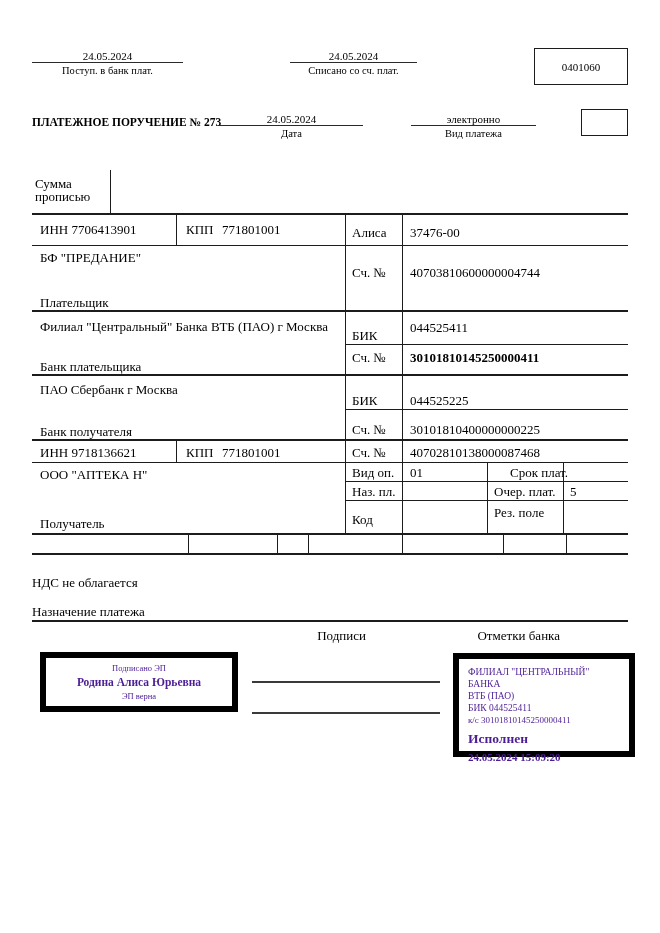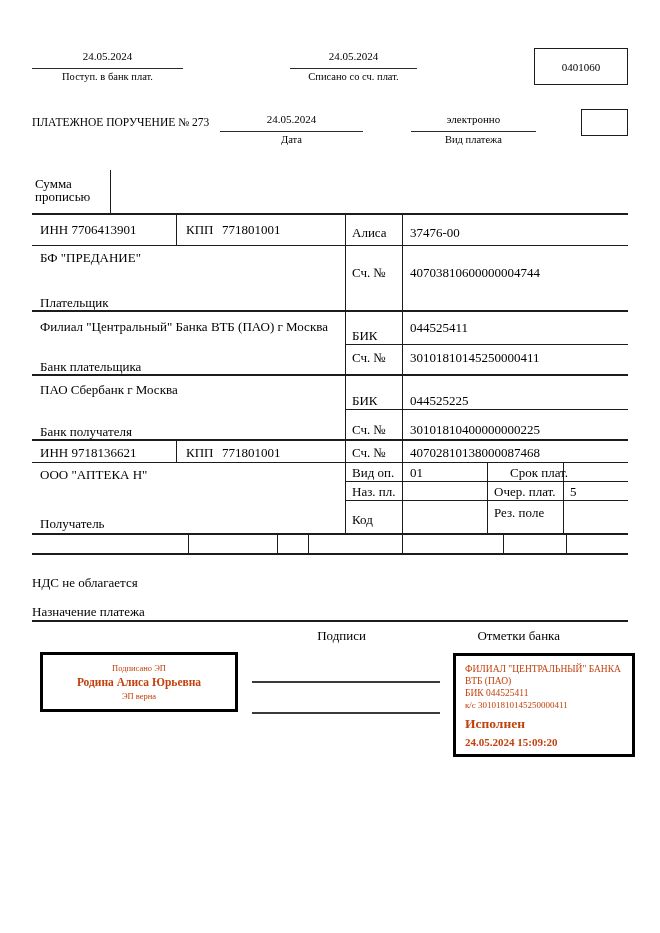--- a/index.html
+++ b/index.html
@@ -3,30 +3,30 @@
 <meta charset="utf-8">
 <style>
   * { margin:0; padding:0; box-sizing:border-box; }
   html,body { background:#ffffff; }
   .page {
     position:relative; width:660px; height:933px; background:#fff;
     font-family:"Liberation Serif","DejaVu Serif",serif; color:#000;
     overflow:hidden;
   }
   .t { position:absolute; font-size:13px; line-height:13px; white-space:nowrap; }
-  .b { font-weight:normal; }
+  .b { font-weight:bold; }
   .ctr { text-align:right; }
   .hline { position:absolute; background:#1c1c1c; height:1px; }
   .hline.thick { height:2px; }
   .vline { position:absolute; background:#1c1c1c; width:1px; }
   .ufield { position:absolute; text-align:center; }
-  .ufield .val { font-size:11px; border-bottom:1.5px solid #2a2a2a; padding-bottom:6px; }
+  .ufield .val { font-size:11px; border-bottom:1.5px solid #2a2a2a; padding-bottom:0; }
   .ufield .lab { font-size:10.5px; padding-top:2px; }
   .box { position:absolute; border:1.5px solid #1c1c1c; display:flex; align-items:center; justify-content:center; font-size:11px; }
-  .stamp { position:absolute; border:3px solid #000000; color:#c2410c; }
+  .stamp { position:absolute; border:6px solid #000000; color:#4c1d95; }
   .stamp-left { display:flex; flex-direction:column; align-items:center; justify-content:center; gap:3px; }
   .stamp-left .s1 { font-size:8.5px; }
   .stamp-left .s2 { font-size:11.5px; font-weight:bold; }
   .stamp-left .s3 { font-size:8.5px; }
   .stamp-right { padding:7px 9px; font-size:9.5px; line-height:12px; }
   .stamp-right .ks { font-size:9px; }
   .stamp-right .status { font-size:13.5px; font-weight:bold; margin-top:7px; }
   .stamp-right .dt { font-size:11px; font-weight:bold; margin-top:6px; }
   .sigline { position:absolute; background:#3a3a3a; height:1.5px; }
 </style>
@@ -100,21 +100,21 @@
 
   <div class="t" style="left:40px; top:251px;">БФ "ПРЕДАНИЕ"</div>
   <div class="t" style="left:352px; top:266px;">Сч. №</div>
   <div class="t" style="left:410px; top:266px;">40703810600000004744</div>
   <div class="t" style="left:40px; top:296px;">Плательщик</div>
 
   <div class="t" style="left:40px; top:320px;">Филиал "Центральный" Банка ВТБ (ПАО) г Москва</div>
   <div class="t" style="left:352px; top:329px;">БИК</div>
   <div class="t" style="left:410px; top:321px;">044525411</div>
   <div class="t" style="left:352px; top:351px;">Сч. №</div>
-  <div class="t" style="left:410px; top:351px;">30101810145250000411</div>
+  <div class="t" style="left:410px; top:351px;font-weight:bold;">30101810145250000411</div>
   <div class="t" style="left:40px; top:360px;">Банк плательщика</div>
 
   <div class="t" style="left:40px; top:383px;">ПАО Сбербанк г Москва</div>
   <div class="t" style="left:352px; top:394px;">БИК</div>
   <div class="t" style="left:410px; top:394px;">044525225</div>
   <div class="t" style="left:352px; top:423px;">Сч. №</div>
   <div class="t" style="left:410px; top:423px;">30101810400000000225</div>
   <div class="t" style="left:40px; top:425px;">Банк получателя</div>
 
   <div class="t" style="left:40px; top:446px;">ИНН 9718136621</div>

